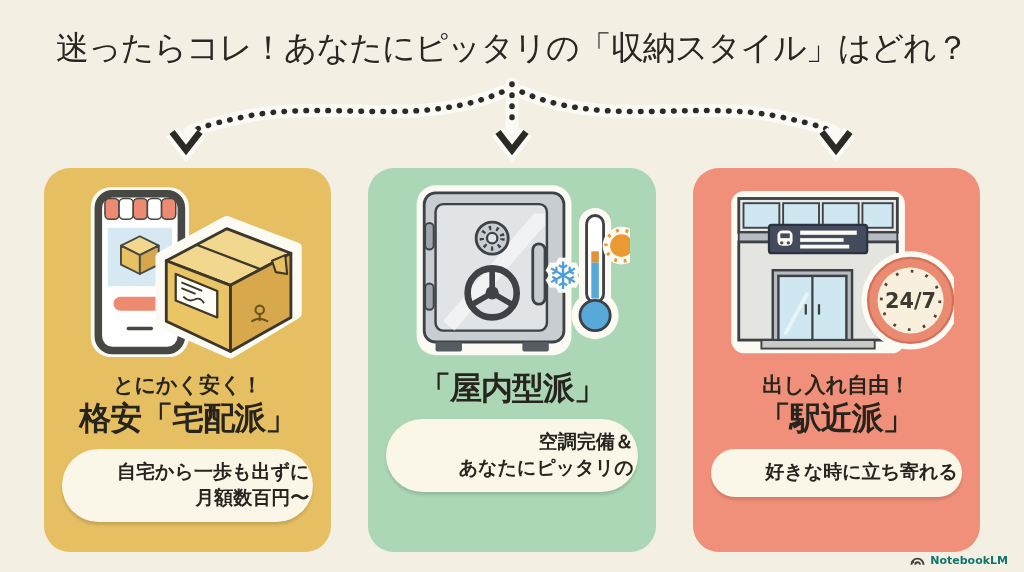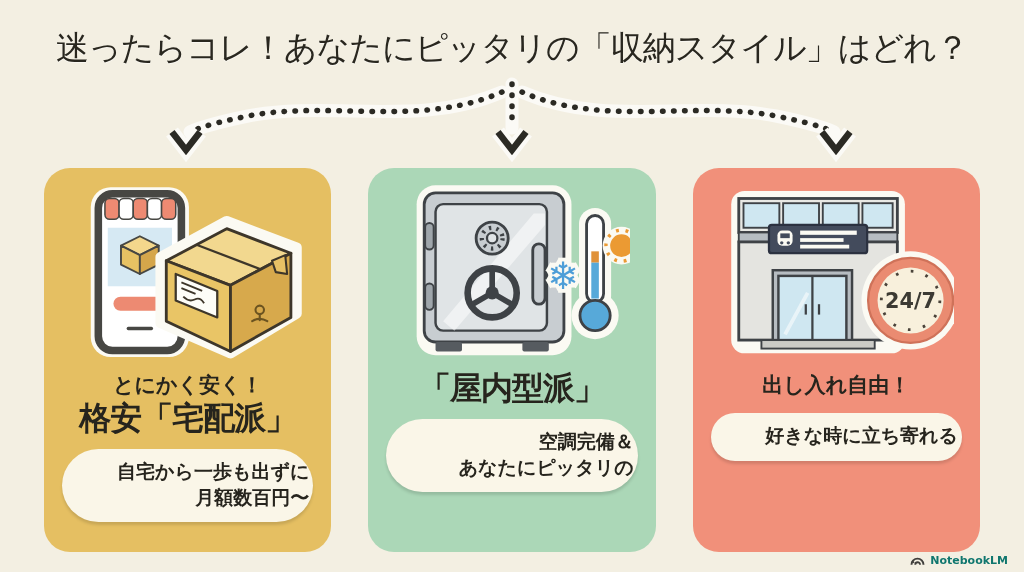--- a/index.html
+++ b/index.html
@@ -251,20 +251,21 @@
 
         <circle cx="204" cy="124" r="52" fill="#fbfaf3"></circle>
         <circle cx="204" cy="124" r="45" fill="#ea8b71" stroke="#c9english" stroke-width="0"></circle>
         <circle cx="204" cy="124" r="45" fill="#ea8b71" stroke="#cf7259" stroke-width="2.4"></circle>
         <circle cx="204" cy="124" r="35" fill="#f8f0dc"></circle>
         <circle cx="204" cy="124" r="31" fill="none" stroke="#4a433a" stroke-width="3" stroke-dasharray="2.8 13.43"></circle>
         <text x="204" y="132" text-anchor="middle" font-size="22" font-weight="bold" fill="#3c3a33" font-family="DejaVu Sans, sans-serif">24/7</text>
       </svg>
     </div>
     <div class="card-h1">出し入れ自由！</div>
+    <div class="card-h2">「駅近派」</div>
     <div class="pill">
       <div>好きな時に立ち寄れる</div>
     </div>
   </div>
 
 </div>
 
 <div class="footer">
   <svg width="15" height="13" viewBox="0 0 20 17">
     <path d="M2 14 A 8 8 0 0 1 18 14" fill="none" stroke="#403f3c" stroke-width="2.6"></path>

